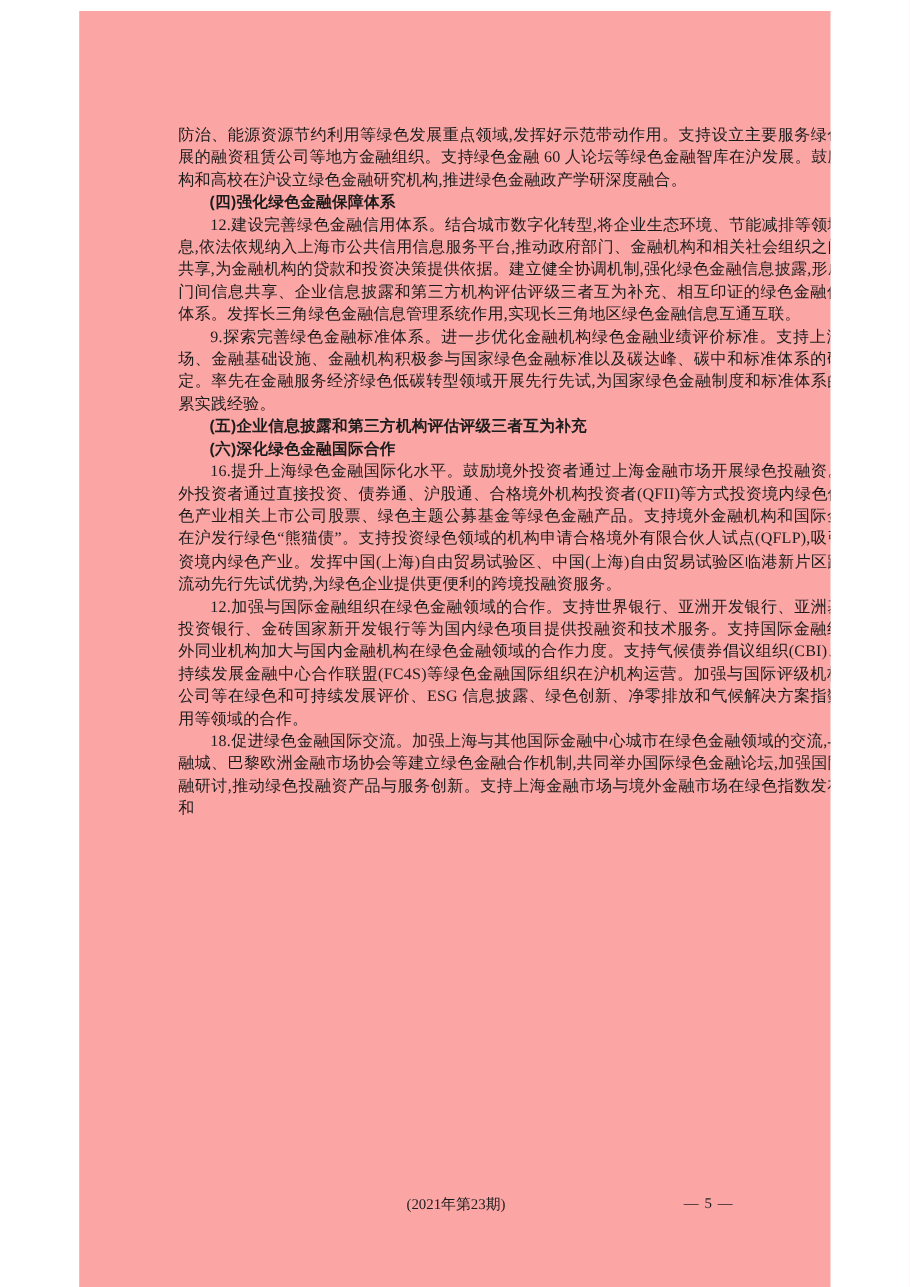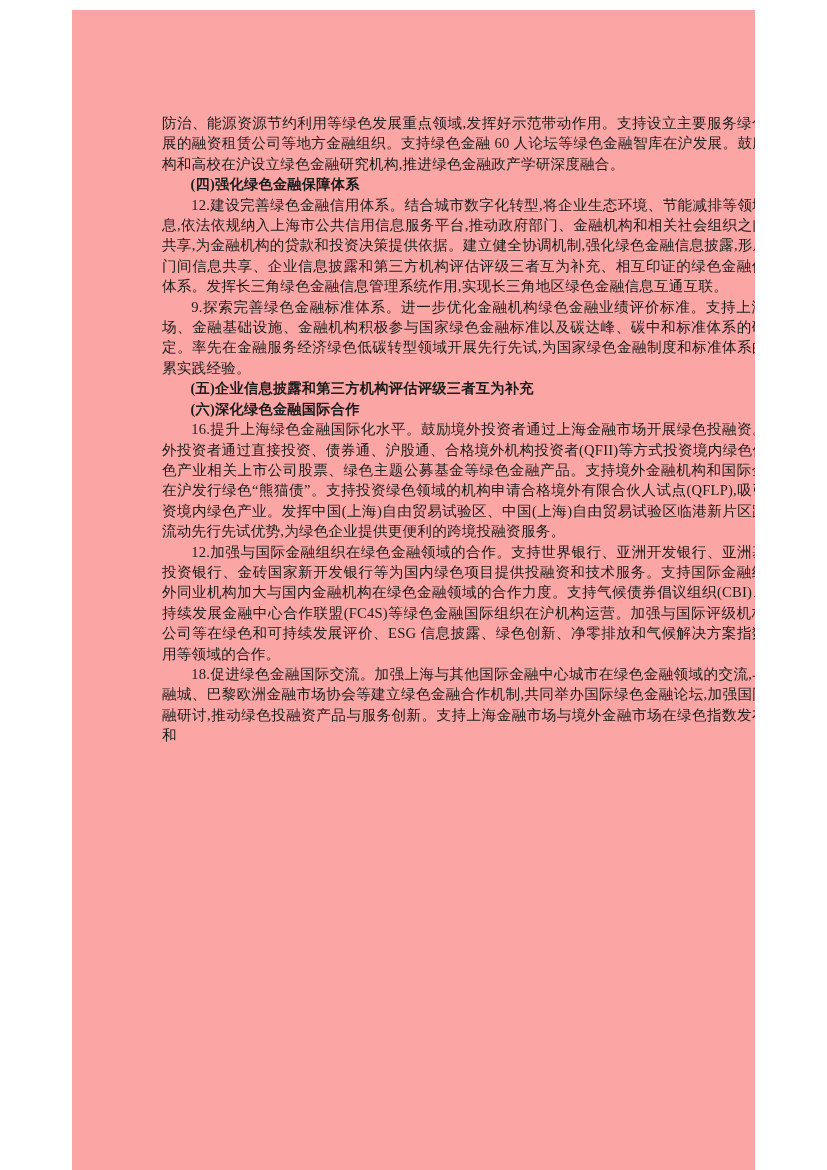--- a/index.html
+++ b/index.html
@@ -32,21 +32,21 @@
   }
   .content p.para {
     text-indent: 2em;
   }
   .content p.continuation {
     text-indent: 0;
   }
   .content p.heading {
     text-indent: 2em;
     font-weight: bold;
-    font-family: Liberation Serif, serif;
+    font-family: Liberation Sans, sans-serif;
     font-size: 14.2px;
     letter-spacing: 0.3px;
   }
   .footer {
     position: absolute;
     left: 90px;
     right: 88px;
     bottom: 74px;
     height: 20px;
     font-size: 13.5px;
@@ -74,13 +74,17 @@
     <p class="heading">(四)强化绿色金融保障体系</p>
     <p class="para">12.建设完善绿色金融信用体系。结合城市数字化转型,将企业生态环境、节能减排等领域信用信息,依法依规纳入上海市公共信用信息服务平台,推动政府部门、金融机构和相关社会组织之间的信息共享,为金融机构的贷款和投资决策提供依据。建立健全协调机制,强化绿色金融信息披露,形成政府部门间信息共享、企业信息披露和第三方机构评估评级三者互为补充、相互印证的绿色金融信用信息体系。发挥长三角绿色金融信息管理系统作用,实现长三角地区绿色金融信息互通互联。</p>
     <p class="para">9.探索完善绿色金融标准体系。进一步优化金融机构绿色金融业绩评价标准。支持上海金融市场、金融基础设施、金融机构积极参与国家绿色金融标准以及碳达峰、碳中和标准体系的研究和制定。率先在金融服务经济绿色低碳转型领域开展先行先试,为国家绿色金融制度和标准体系的形成积累实践经验。</p>
     <p class="heading">(五)企业信息披露和第三方机构评估评级三者互为补充</p>
     <p class="heading">(六)深化绿色金融国际合作</p>
     <p class="para">16.提升上海绿色金融国际化水平。鼓励境外投资者通过上海金融市场开展绿色投融资。支持境外投资者通过直接投资、债券通、沪股通、合格境外机构投资者(QFII)等方式投资境内绿色债券、绿色产业相关上市公司股票、绿色主题公募基金等绿色金融产品。支持境外金融机构和国际金融组织在沪发行绿色“熊猫债”。支持投资绿色领域的机构申请合格境外有限合伙人试点(QFLP),吸引外资投资境内绿色产业。发挥中国(上海)自由贸易试验区、中国(上海)自由贸易试验区临港新片区跨境资金流动先行先试优势,为绿色企业提供更便利的跨境投融资服务。</p>
     <p class="para">12.加强与国际金融组织在绿色金融领域的合作。支持世界银行、亚洲开发银行、亚洲基础设施投资银行、金砖国家新开发银行等为国内绿色项目提供投融资和技术服务。支持国际金融组织、国外同业机构加大与国内金融机构在绿色金融领域的合作力度。支持气候债券倡议组织(CBI)、国际可持续发展金融中心合作联盟(FC4S)等绿色金融国际组织在沪机构运营。加强与国际评级机构、指数公司等在绿色和可持续发展评价、ESG 信息披露、绿色创新、净零排放和气候解决方案指数开发应用等领域的合作。</p>
     <p class="para">18.促进绿色金融国际交流。加强上海与其他国际金融中心城市在绿色金融领域的交流,与伦敦金融城、巴黎欧洲金融市场协会等建立绿色金融合作机制,共同举办国际绿色金融论坛,加强国际绿色金融研讨,推动绿色投融资产品与服务创新。支持上海金融市场与境外金融市场在绿色指数发布、展示和</p>
   </div>
 
+  <div class="footer">
+    <span class="issue">(2021年第23期)</span>
+    <span class="pageno">— 5 —</span>
+  </div>
 </div>
 
 </body></html>

